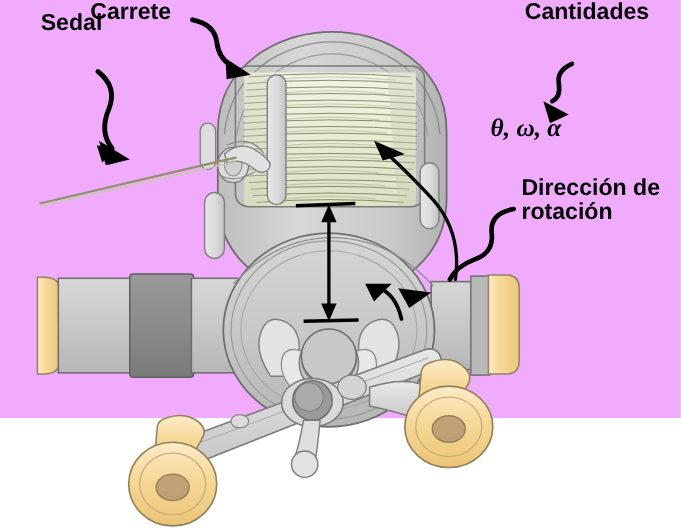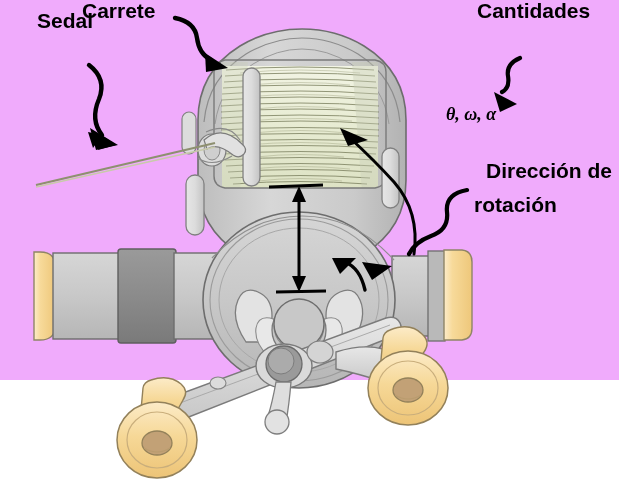--- a/index.html
+++ b/index.html
@@ -4,21 +4,21 @@
 <style>
   html,body{margin:0;padding:0;background:#ffffff;}
   body{width:619px;height:484px;overflow:hidden;
        font-family:"Liberation Sans",sans-serif;}
   #stage{position:relative;width:619px;height:380px;background:#f0abfc;font-weight:bold;}
   svg#art{position:absolute;left:0;top:0;width:619px;height:484px;}
   .lbl{position:absolute;color:#000;font-family:"Liberation Sans",sans-serif;
        font-size:21px;line-height:25px;white-space:pre;}
   .lbl-2l{line-height:26px;}
   .sym{position:absolute;color:#000;font-family:"Liberation Serif",serif;
-       font-style:italic;font-size:18px;white-space:pre;}
+       font-style:italic;font-size:23px;white-space:pre;}
   .rlbl{position:absolute;color:#000;font-size:21px;white-space:pre;
         font-family:"Liberation Sans",sans-serif;}
   .rlbl i{font-family:"Liberation Serif",serif;font-style:italic;font-size:22px;}
 </style>
 </head>
 <body>
 
 <div id="stage">
 
 <svg id="art" viewBox="0 0 619 484">
@@ -266,17 +266,17 @@
 </svg>
 
 <div class="lbl" style="left:37px; top:8px;">Sedal</div>
 
 <div class="lbl" style="left:82px; top:-2px;">Carrete</div>
 
 <div class="lbl lbl-2l" style="left:477px; top:-2px;">Cantidades</div>
 
 <div class="sym" style="left:446px; top:104px;">θ, ω, α</div>
 
-<div class="lbl lbl-2l" style="left:474px; top:158px;margin-left:12px;">Dirección de</div>
-<div class="lbl lbl-2l" style="left:474px; top:192px;">rotación</div>
+<div class="lbl lbl-2l" style="left:474px; top:158px;">Dirección de</div>
+<div class="lbl lbl-2l" style="left:474px; top:180px;">rotación</div>
 
 
 </div>
 
 </body></html>

